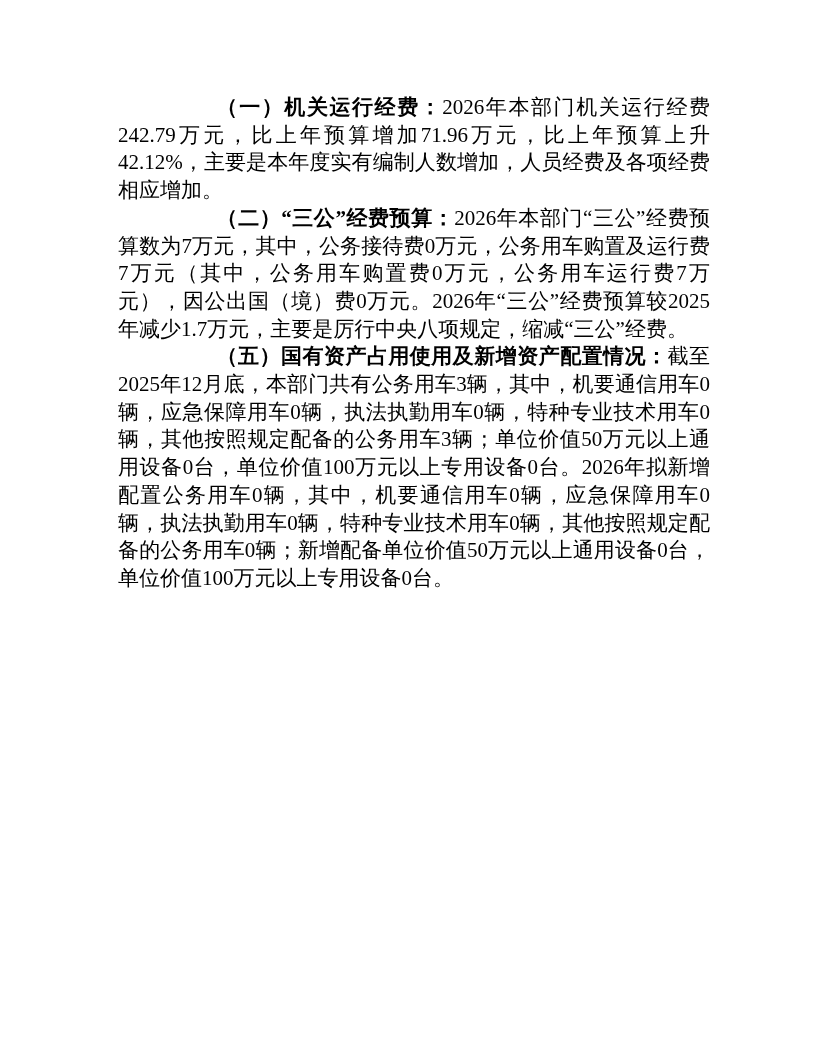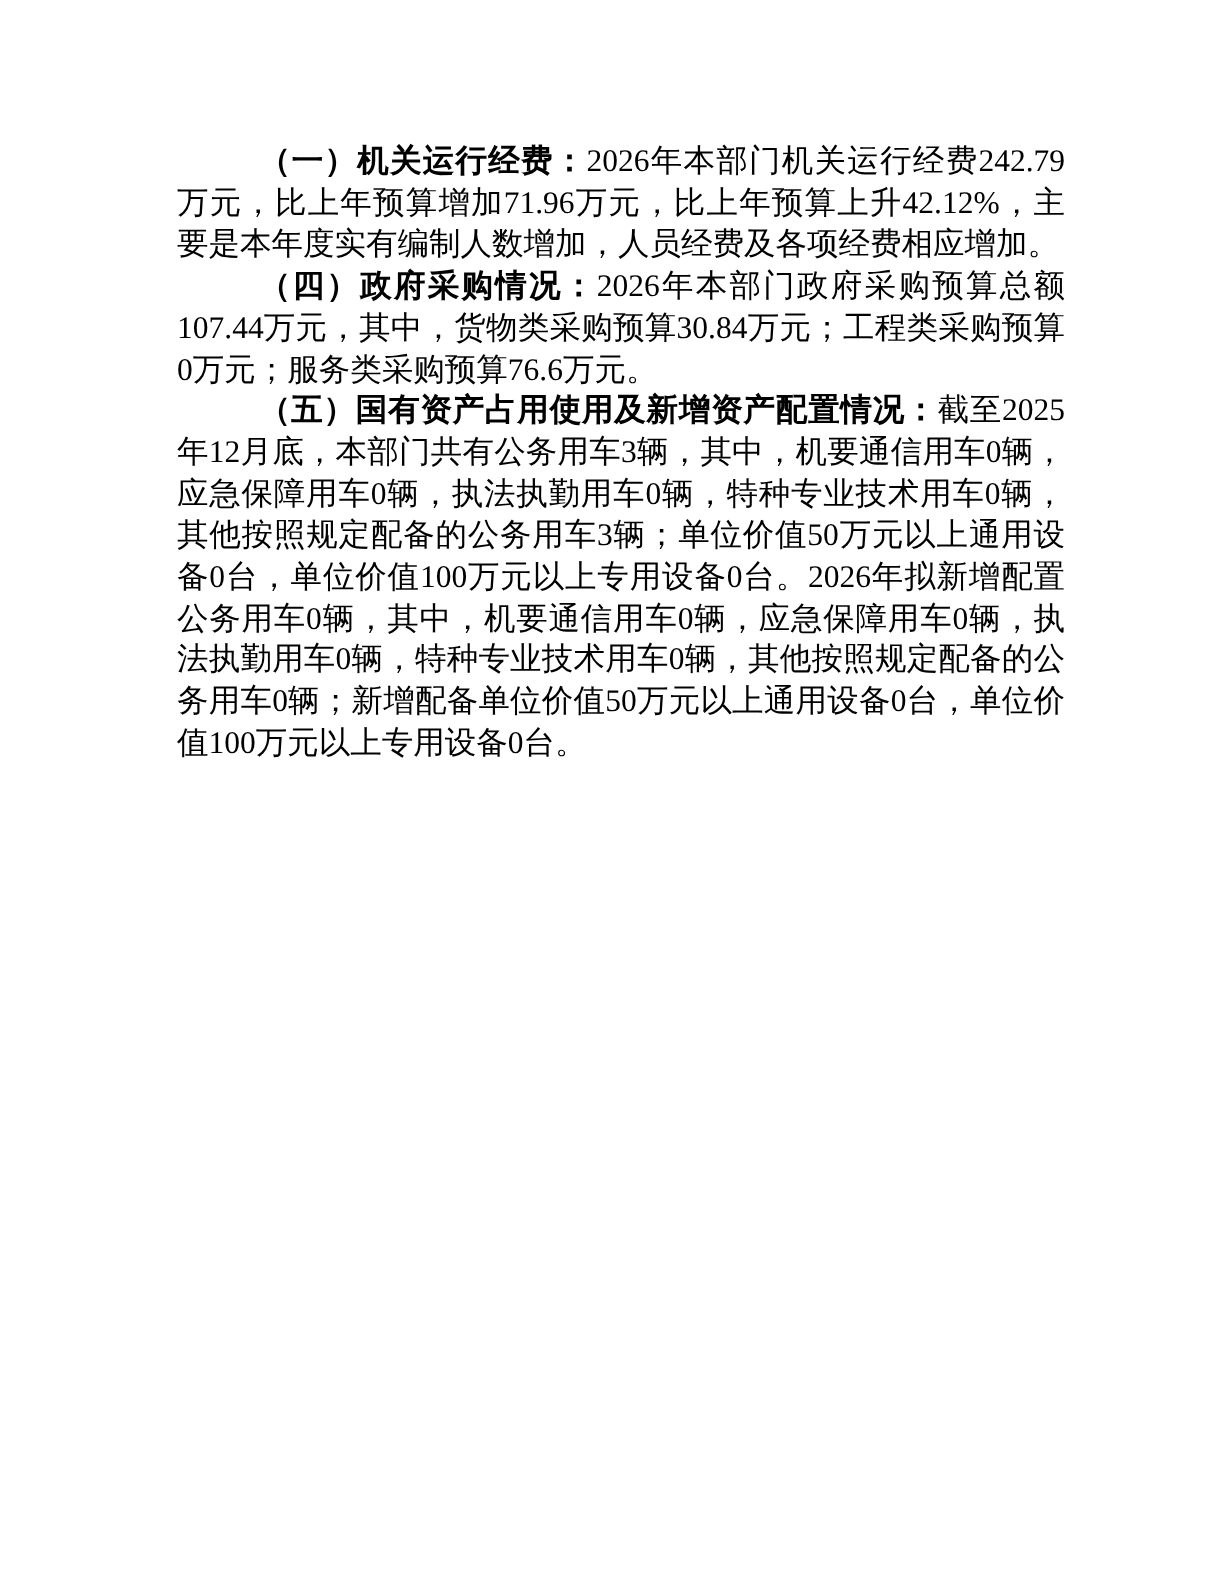--- a/index.html
+++ b/index.html
@@ -24,39 +24,40 @@
     color: #000000;
     text-align: justify;
   }
   .para {
     margin: 0;
     padding: 0;
     text-indent: 2.6em;
   }
   .para-heading {
     font-weight: 700;
+    margin-left: 44px;
   }
   .para-body {
     font-weight: 400;
     margin-top: 48px;
   }
 </style>
 </head>
 <body>
 
 <div class="doc-page">
 
   <p class="para">
     <span class="para-heading">（一）机关运行经费：</span><span class="para-body">2026年本部门机关运行经费242.79万元，比上年预算增加71.96万元，比上年预算上升42.12%，主要是本年度实有编制人数增加，人员经费及各项经费相应增加。</span>
   </p>
 
+  <p class="para">
+    <span class="para-heading">（二）“三公”经费预算：</span><span class="para-body">2026年本部门“三公”经费预算数为7万元，其中，公务接待费0万元，公务用车购置及运行费7万元（其中，公务用车购置费0万元，公务用车运行费7万元），因公出国（境）费0万元。2026年“三公”经费预算较2025年减少1.7万元，主要是厉行中央八项规定，缩减“三公”经费。</span>
+  </p>
 
 
-  <p class="para">
-    <span class="para-heading">（四）政府采购情况：</span><span class="para-body">2026年本部门政府采购预算总额107.44万元，其中，货物类采购预算30.84万元；工程类采购预算0万元；服务类采购预算76.6万元。</span>
-  </p>
 
   <p class="para">
     <span class="para-heading">（五）国有资产占用使用及新增资产配置情况：</span><span class="para-body">截至2025年12月底，本部门共有公务用车3辆，其中，机要通信用车0辆，应急保障用车0辆，执法执勤用车0辆，特种专业技术用车0辆，其他按照规定配备的公务用车3辆；单位价值50万元以上通用设备0台，单位价值100万元以上专用设备0台。2026年拟新增配置公务用车0辆，其中，机要通信用车0辆，应急保障用车0辆，执法执勤用车0辆，特种专业技术用车0辆，其他按照规定配备的公务用车0辆；新增配备单位价值50万元以上通用设备0台，单位价值100万元以上专用设备0台。</span>
   </p>
 
 
 </div>
 
 </body></html>

